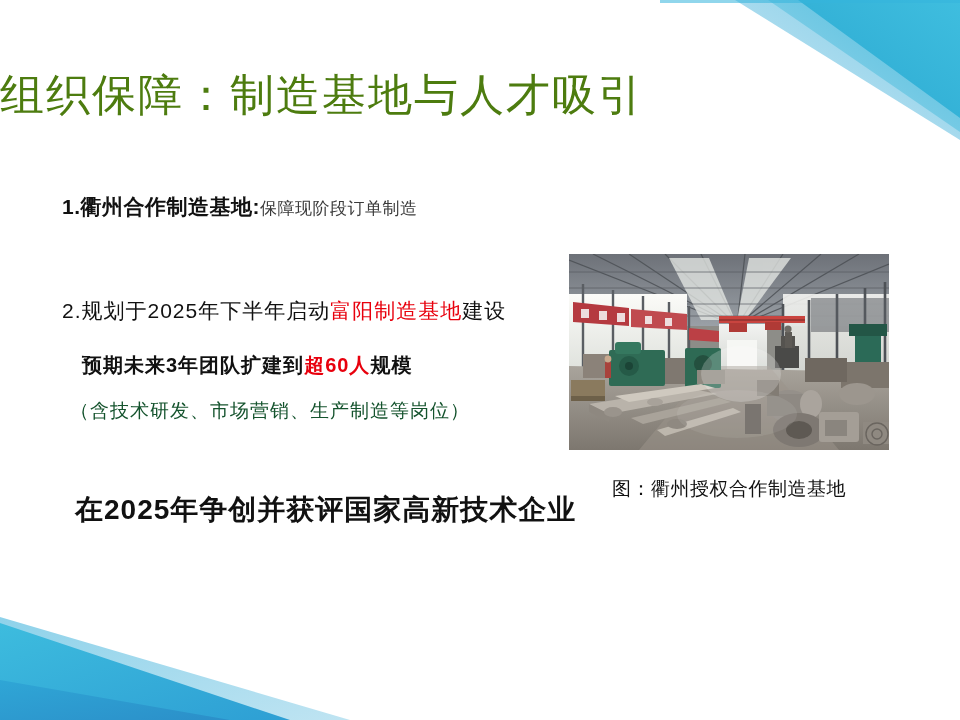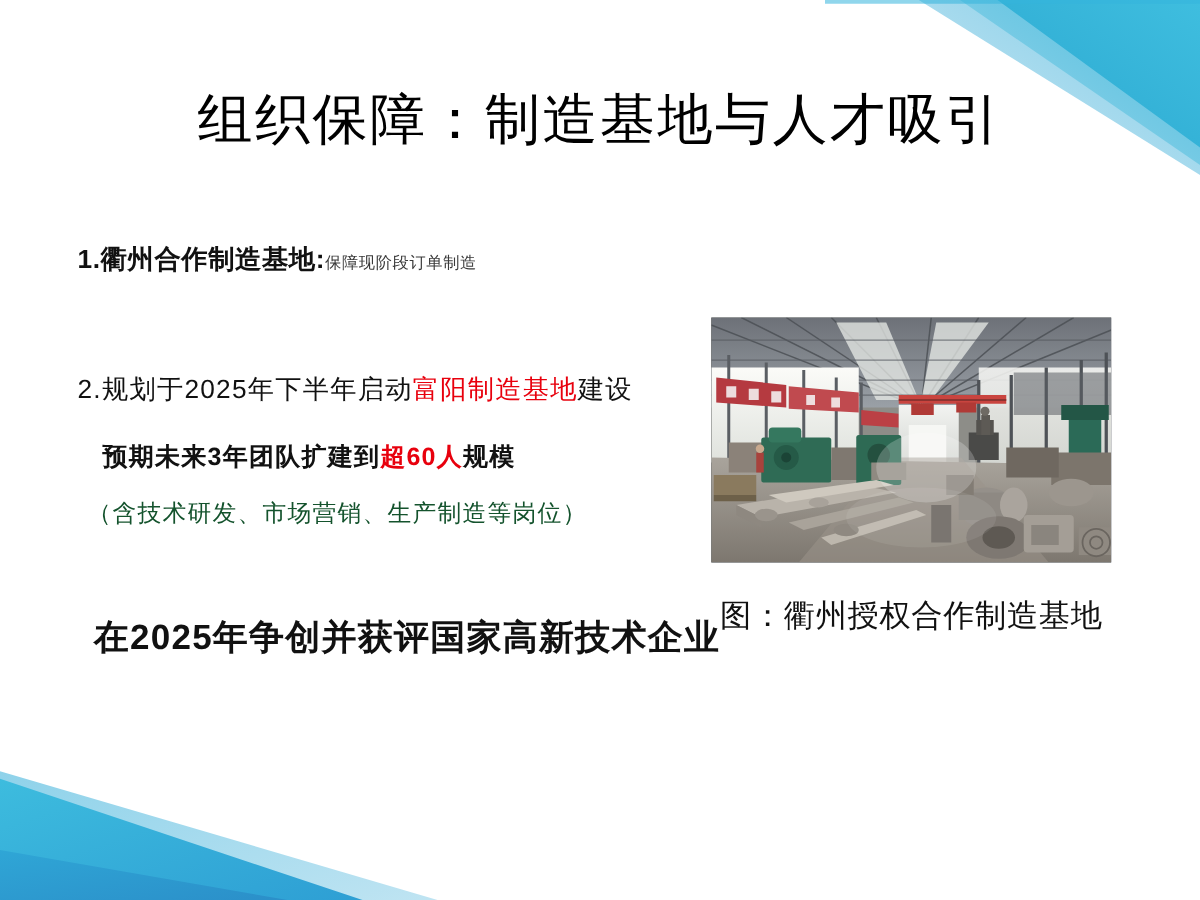--- a/index.html
+++ b/index.html
@@ -33,25 +33,24 @@
     width: 420px;
     height: 135px;
   }
 
   
   #slide-title {
     position: absolute;
     left: 0;
     top: 66px;
     width: 960px;
-    text-align: center;
     font-size: 44px;
     font-weight: normal;
     letter-spacing: 2px;
-    color: #000000;
+    color: #4d7c0f;
     white-space: nowrap;
   }
 
   
   .body-line {
     position: absolute;
     white-space: nowrap;
     color: #111111;
   }
   #line-1 {
@@ -59,21 +58,21 @@
     top: 193px;
     font-size: 21px;
   }
   #line-1 .strong {
     font-weight: bold;
     letter-spacing: 0.5px;
     margin-top: 21px;
   }
   #line-1 .light {
     font-weight: normal;
-    font-size: 13px;
+    font-size: 17px;
     color: #3a3a3a;
     letter-spacing: 0.5px;
   }
 
   #line-2 {
     left: 62px;
     top: 297px;
     font-size: 21px;
     font-weight: normal;
     letter-spacing: 1px;
@@ -116,21 +115,21 @@
   }
   #photo-frame svg {
     display: block;
   }
   #photo-caption {
     position: absolute;
     left: 569px;
     top: 476px;
     width: 320px;
     text-align: center;
-    font-size: 25px;
+    font-size: 19px;
     color: #111111;
     white-space: nowrap;
     letter-spacing: 0.5px;
   }
 </style>
 </head>
 <body>
 
 <div id="slide">
 

